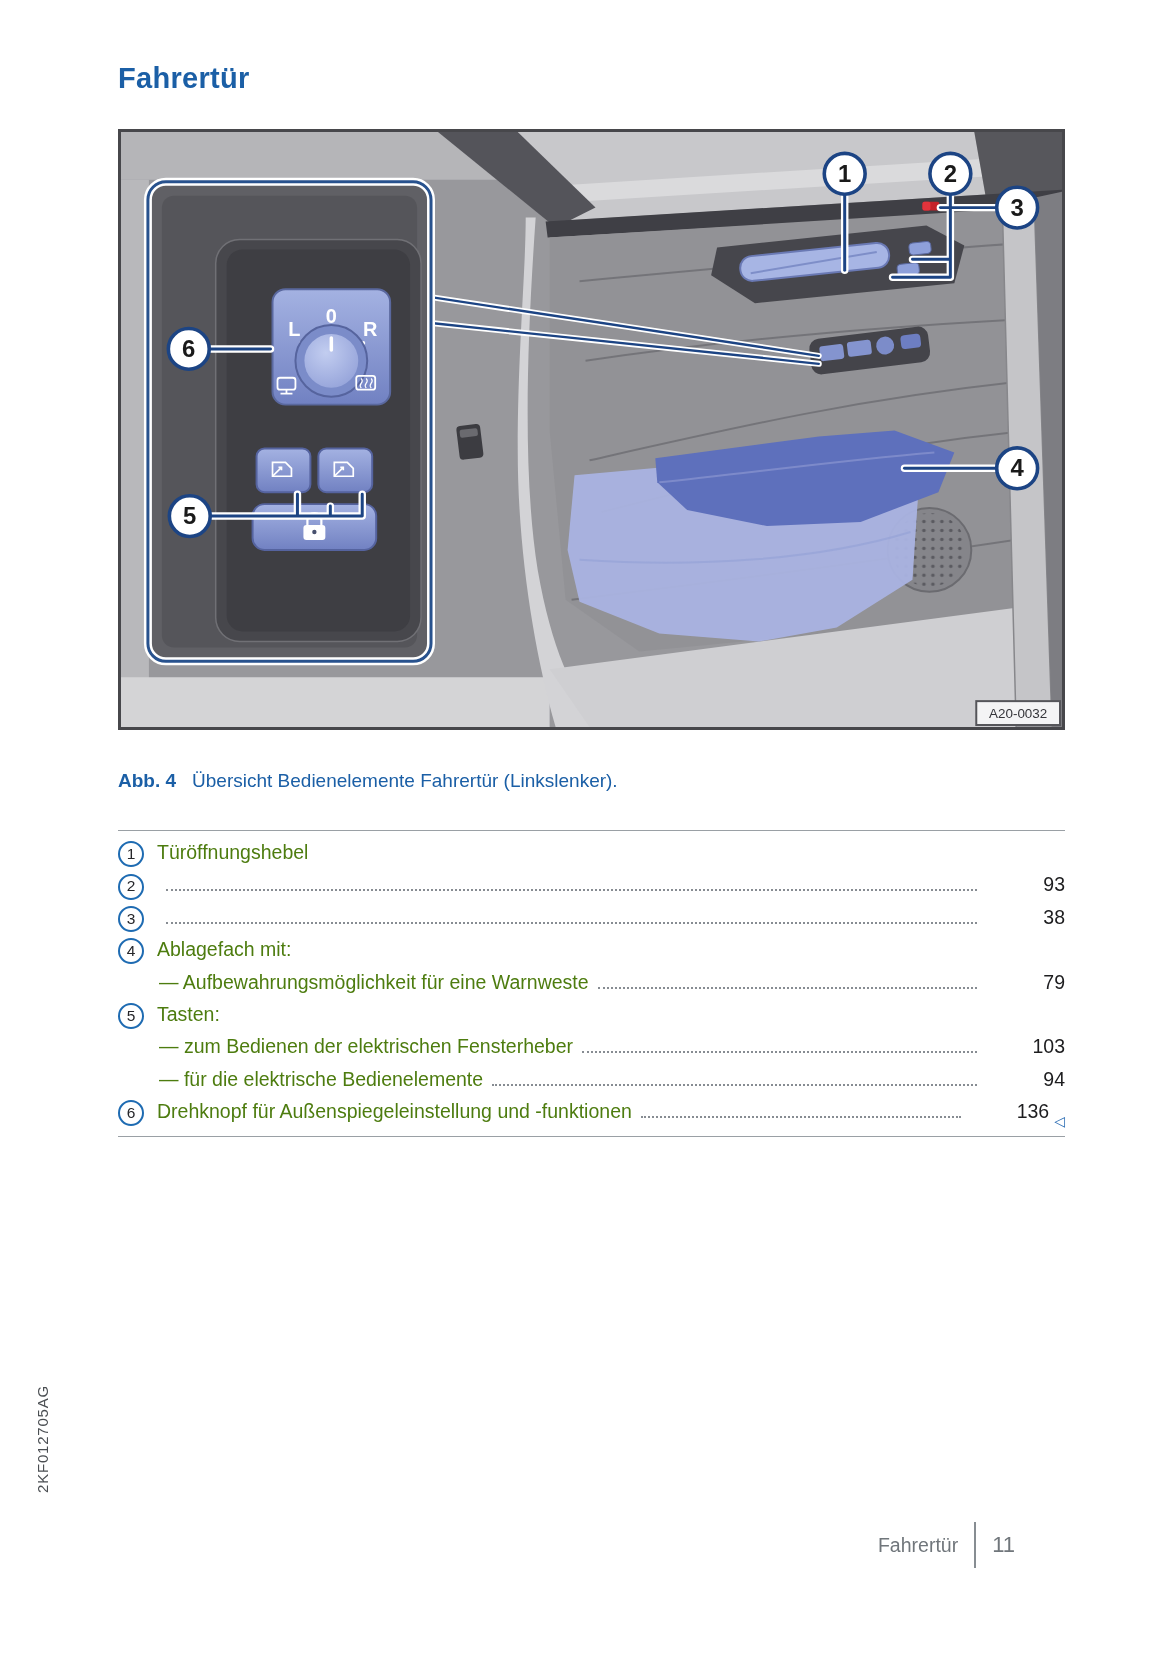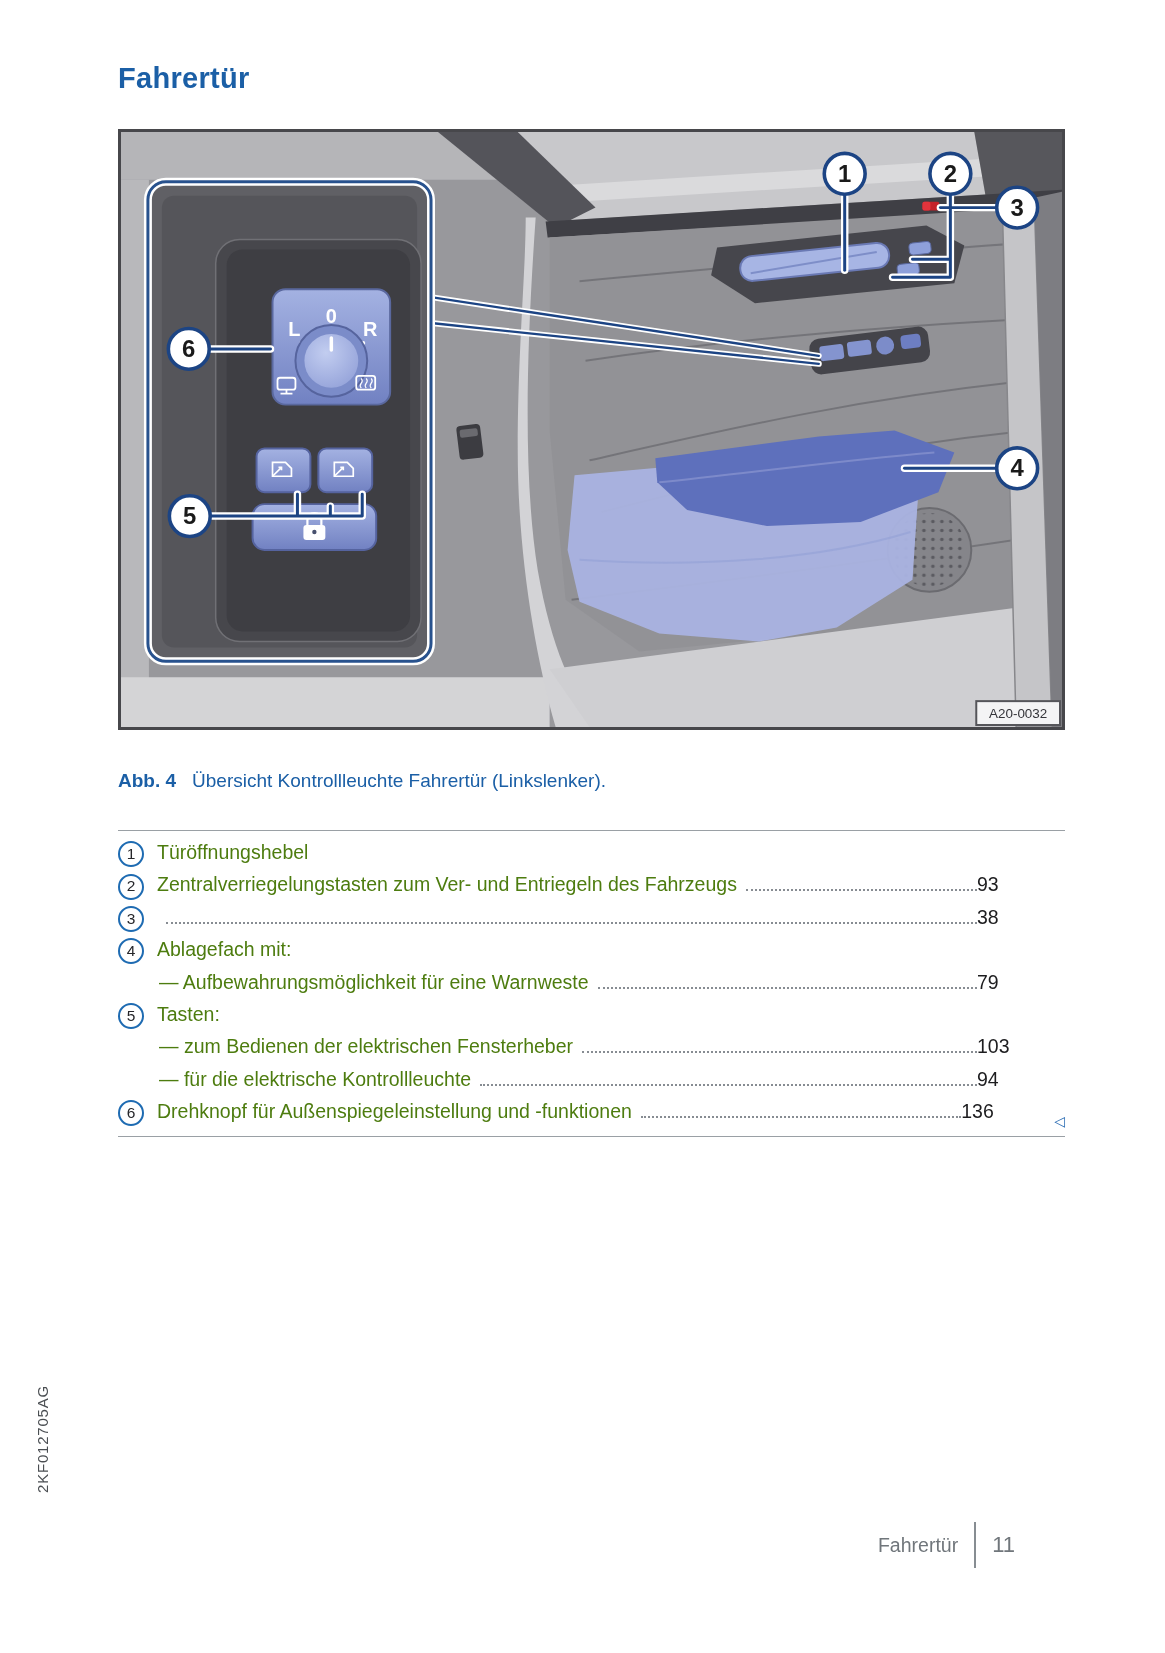--- a/index.html
+++ b/index.html
@@ -30,21 +30,21 @@
   }
   .lrow{display:flex; align-items:baseline; line-height:32.4px; font-size:19.5px;}
   .lnum{
     flex:none; display:inline-flex; align-items:center; justify-content:center;
     width:22px; height:22px; border:2px solid #1e6bb2; border-radius:50%;
     font-size:15.5px; color:#26262a; margin-right:13px;
   }
   .lrow.sub{padding-left:41px;}
   .ltext{flex:none; white-space:nowrap; color:#4d7c0f;}
   .lead{flex:1 1 auto; min-width:30px; border-bottom:2px dotted #878c92; margin:0 0 4px 9px;}
-  .lpage{flex:none; width:88px; color:#1d1d1f;}
+  .lpage{flex:none; width:88px; text-align:right; color:#1d1d1f;}
   .cont-marker{flex:none; position:relative; top:8px; margin-left:5px; font-size:14px; color:#2a6cb4;}
   .spine{
     position:absolute; left:34px; top:1333px; height:212px;
     display:flex; align-items:center; justify-content:center;
     writing-mode:vertical-rl; transform:rotate(180deg);
     font-size:15px; letter-spacing:.8px; color:#4a4e52;
   }
   .footer{
     position:absolute; left:118px; top:1522px; width:947px; box-sizing:border-box;
     display:flex; justify-content:flex-end; align-items:center; padding-right:50px;
@@ -250,31 +250,30 @@
       </g>
 
       <g>
         <rect x="858" y="572" width="84" height="24" fill="#f4f4f5" stroke="#55555a" stroke-width="2"></rect>
         <text x="900" y="589" text-anchor="middle" font-size="13.5" fill="#35353a">A20-0032</text>
       </g>
     </svg>
   </div>
 
   <p class="caption">
-    <span class="cap-label">Abb. 4</span><span>Übersicht Kontrollleuchte Fahrertür (Linkslenker).</span>
+    <span class="cap-label">Abb. 4</span><span>Übersicht Bedienelemente Fahrertür (Linkslenker).</span>
   </p>
 
   <div class="legend">
     <div class="lrow">
       <span class="lnum">1</span>
       <span class="ltext">Türöffnungshebel</span>
     </div>
     <div class="lrow">
       <span class="lnum">2</span>
-      <span class="ltext">Zentralverriegelungstasten zum Ver- und Entriegeln des Fahrzeugs</span>
       <span class="lead"></span>
       <span class="lpage">93</span>
     </div>
     <div class="lrow">
       <span class="lnum">3</span>
       <span class="lead"></span>
       <span class="lpage">38</span>
     </div>
     <div class="lrow">
       <span class="lnum">4</span>
@@ -288,21 +287,21 @@
     <div class="lrow">
       <span class="lnum">5</span>
       <span class="ltext">Tasten:</span>
     </div>
     <div class="lrow sub">
       <span class="ltext">— zum Bedienen der elektrischen Fensterheber</span>
       <span class="lead"></span>
       <span class="lpage">103</span>
     </div>
     <div class="lrow sub">
-      <span class="ltext">— für die elektrische Kontrollleuchte</span>
+      <span class="ltext">— für die elektrische Bedienelemente</span>
       <span class="lead"></span>
       <span class="lpage">94</span>
     </div>
     <div class="lrow">
       <span class="lnum">6</span>
       <span class="ltext">Drehknopf für Außenspiegeleinstellung und -funktionen</span>
       <span class="lead"></span>
       <span class="lpage">136</span>
       <span class="cont-marker">◁</span>
     </div>

